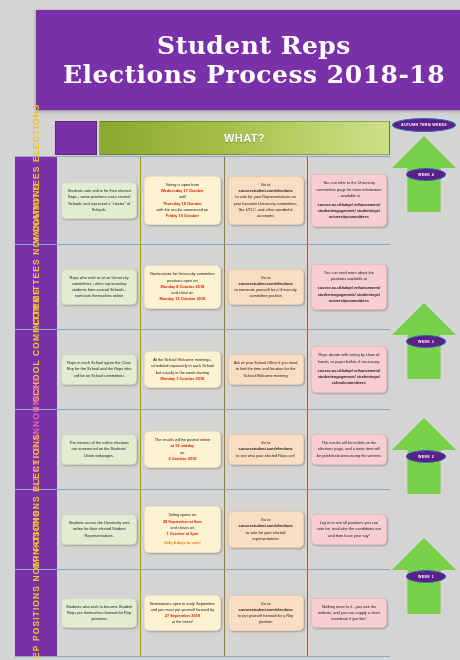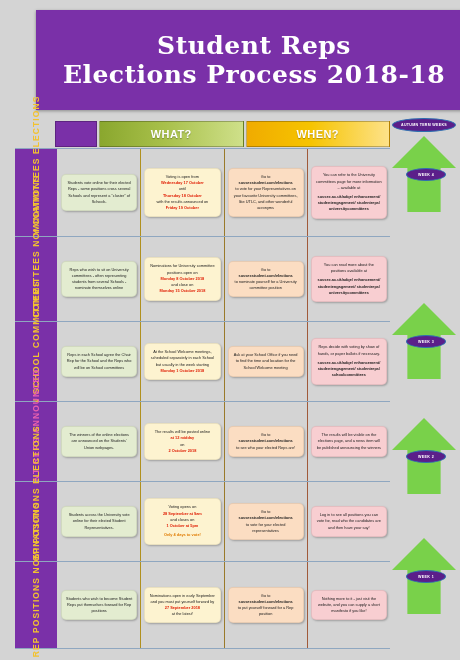--- a/index.html
+++ b/index.html
@@ -26,21 +26,21 @@
     line-height:1.18;
     text-align:center;
   }
   .title-line.l1{font-size:25px;}
   .title-line.l2{font-size:25px;}
 
   
   .grid{
     position:absolute;left:15px;top:121px;width:375px;height:527px;
   }
-  .hdr-row{display:flex;height:26px;padding-left:40px;}
+  .hdr-row{display:flex;height:34px;padding-left:40px;}
   .hdr-corner{
     width:42px;background:#7a30a8;border:1px solid #5d2381;box-sizing:border-box;
   }
   .hdr-cell{
     flex:1;margin-left:2px;
     display:flex;align-items:center;justify-content:center;
     color:#fff;font-size:11px;font-weight:bold;letter-spacing:.4px;
     border:1px solid rgba(0,0,0,.25);box-sizing:border-box;
     text-shadow:0 1px 1px rgba(0,0,0,.3);
   }
@@ -138,21 +138,20 @@
   <div class="title-banner">
     <div class="title-line l1">Student Reps</div>
     <div class="title-line l2">Elections Process 2018-18</div>
   </div>
 
   <div class="grid">
 
     <div class="hdr-row">
       <div class="hdr-corner"></div>
       <div class="hdr-cell hdr-what">WHAT?</div>
-      <div class="hdr-cell hdr-when">WHEN?</div>
     </div>
 
     <div class="body-rows" id="rows-host">
         <div class="row" style="height: 88px;">
           <div class="row-label">
             <div class="vtext" style="color: rgb(242, 194, 48);">UNIVERSITY COMMITTEES ELECTIONS</div>
           </div>
           <div class="cells">
             <div class="cell c1">
               <div class="note green">Students vote online for their elected Reps - some positions cross several Schools and represent a "cluster" of Schools.</div>

